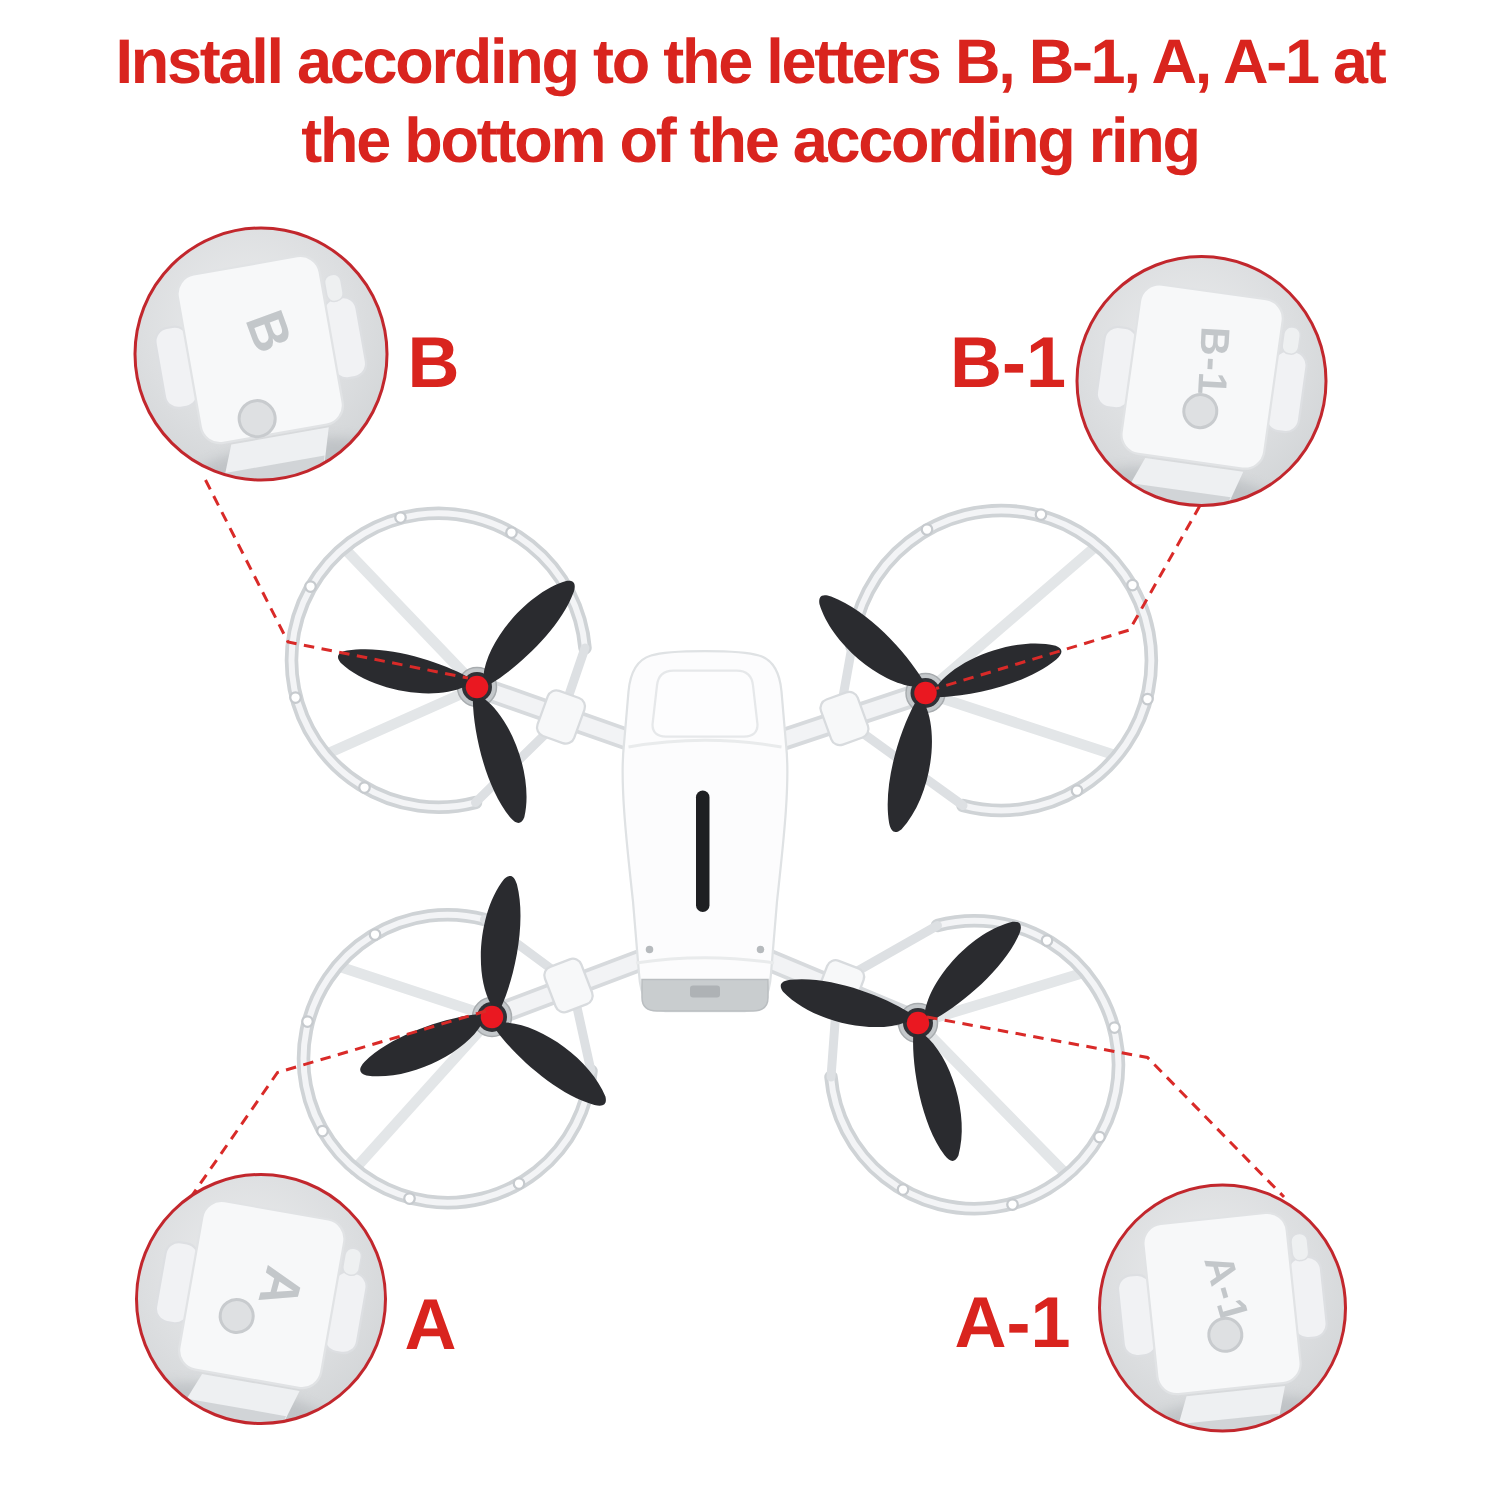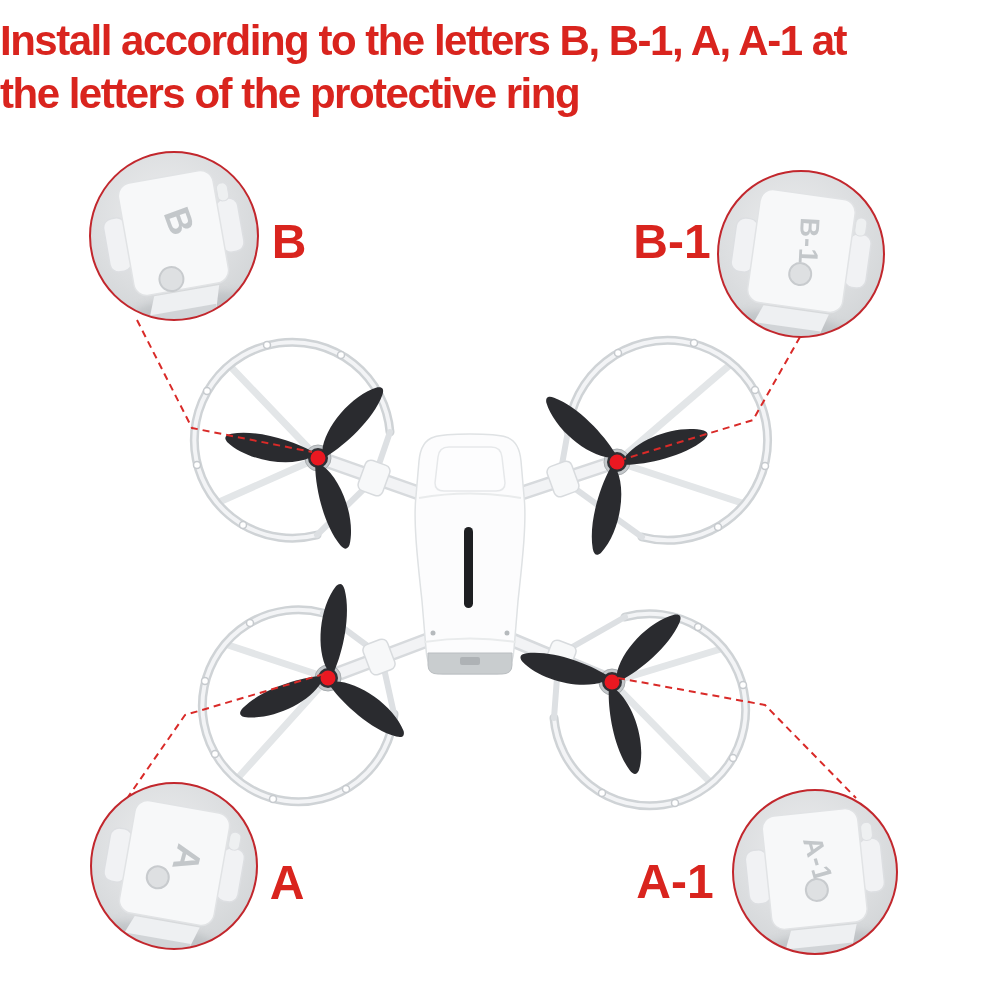--- a/index.html
+++ b/index.html
@@ -1,35 +1,35 @@
 <!DOCTYPE html>
 <html><head>
 <meta charset="utf-8">
 <style>
   html,body{margin:0;padding:0;background:#ffffff;}
   .stage{position:relative;width:1000px;height:1000px;background:#ffffff;overflow:hidden;
          font-family:"Liberation Sans",sans-serif;}
-  .title{position:absolute;top:14px;left:0;width:1000px;text-align:left;
+  .title{position:absolute;top:14px;left:0;width:1000px;text-align:center;
          color:#d9241e;font-weight:bold;font-size:42px;line-height:53px;letter-spacing:-1.5px;}
   .diagram{position:absolute;left:0;top:0;width:1000px;height:1000px;}
   .emboss{font-family:"Liberation Sans",sans-serif;font-weight:bold;fill:#c3c7ca;
           text-anchor:middle;}
   .e-lg{font-size:36px;}
   .e-sm{font-size:27px;letter-spacing:1px;}
   .biglabel{font-family:"Liberation Sans",sans-serif;font-weight:bold;font-size:48px;
             text-anchor:middle;}
 </style>
 </head>
 <body>
 
 <div class="stage">
 
   <div class="title">
     <div>Install according to the letters B, B-1, A, A-1 at</div>
-    <div>the letters of the protective ring</div>
+    <div>the bottom of the according ring</div>
   </div>
 
   <svg class="diagram" viewBox="0 0 1000 1000">
     <defs>
       <radialGradient id="cbg" cx="45%" cy="38%" r="78%">
         <stop offset="0%" stop-color="#ecedee"></stop>
         <stop offset="55%" stop-color="#dcdee0"></stop>
         <stop offset="100%" stop-color="#cdd0d2"></stop>
       </radialGradient>
       <filter id="soft" x="-60%" y="-60%" width="220%" height="220%">

